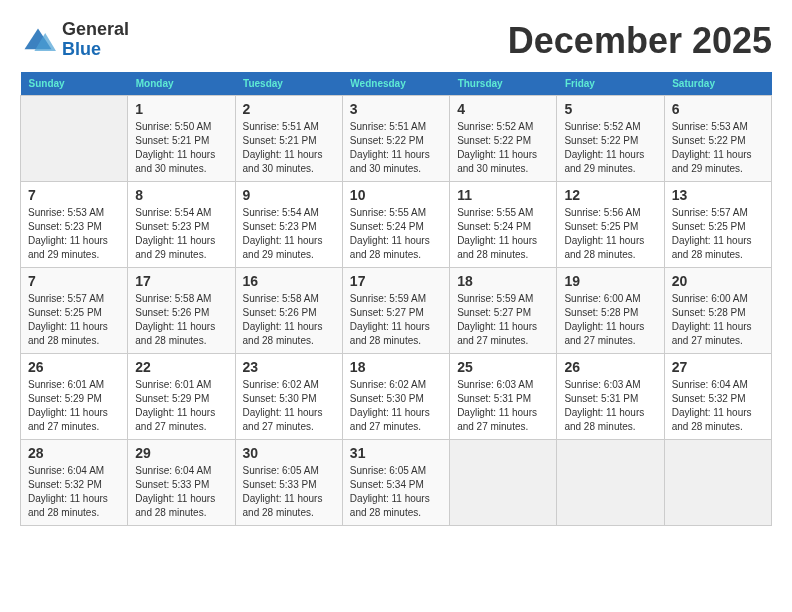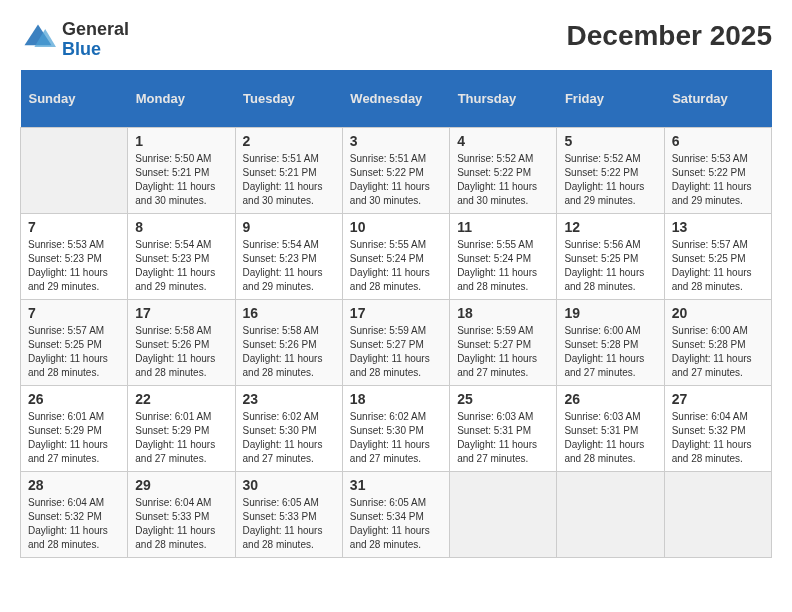--- a/index.html
+++ b/index.html
@@ -11,57 +11,57 @@
       padding: 20px;
     }
     .header-section {
       display: flex;
       justify-content: space-between;
       align-items: flex-start;
       margin-bottom: 10px;
     }
     .logo {
       display: flex;
-      align-items: flex-start;
+      align-items: flex-end;
       gap: 6px;
     }
     .logo-text {
       font-size: 18px;
       font-weight: bold;
       line-height: 1.1;
     }
     .logo-general { color: #333; }
     .logo-blue { color: #1a6bb5; }
     .logo-icon {
       width: 36px;
       height: 36px;
     }
     .title-section {
       text-align: right;
     }
     .month-title {
-      font-size: 28px;
+      font-size: 36px;
       font-weight: bold;
       color: #333;
     }
     .location-title {
       font-size: 15px;
       color: #333;
     }
     table {
       width: 100%;
       border-collapse: collapse;
       font-size: 11px;
     }
     thead tr th {
       background-color: #2a6ebb;
-      color: #e5e5e5;
+      color: #5eead4;
       text-align: left;
-      padding: 21px 8px;
-      font-size: 13px;
+      padding: 6px 8px;
+      font-size: 10px;
       font-weight: bold;
     }
     tbody tr td {
       border: 1px solid #ccc;
       padding: 5px 7px;
       vertical-align: top;
       width: 14.28%;
       min-height: 80px;
     }
     tbody tr td .day-num {

